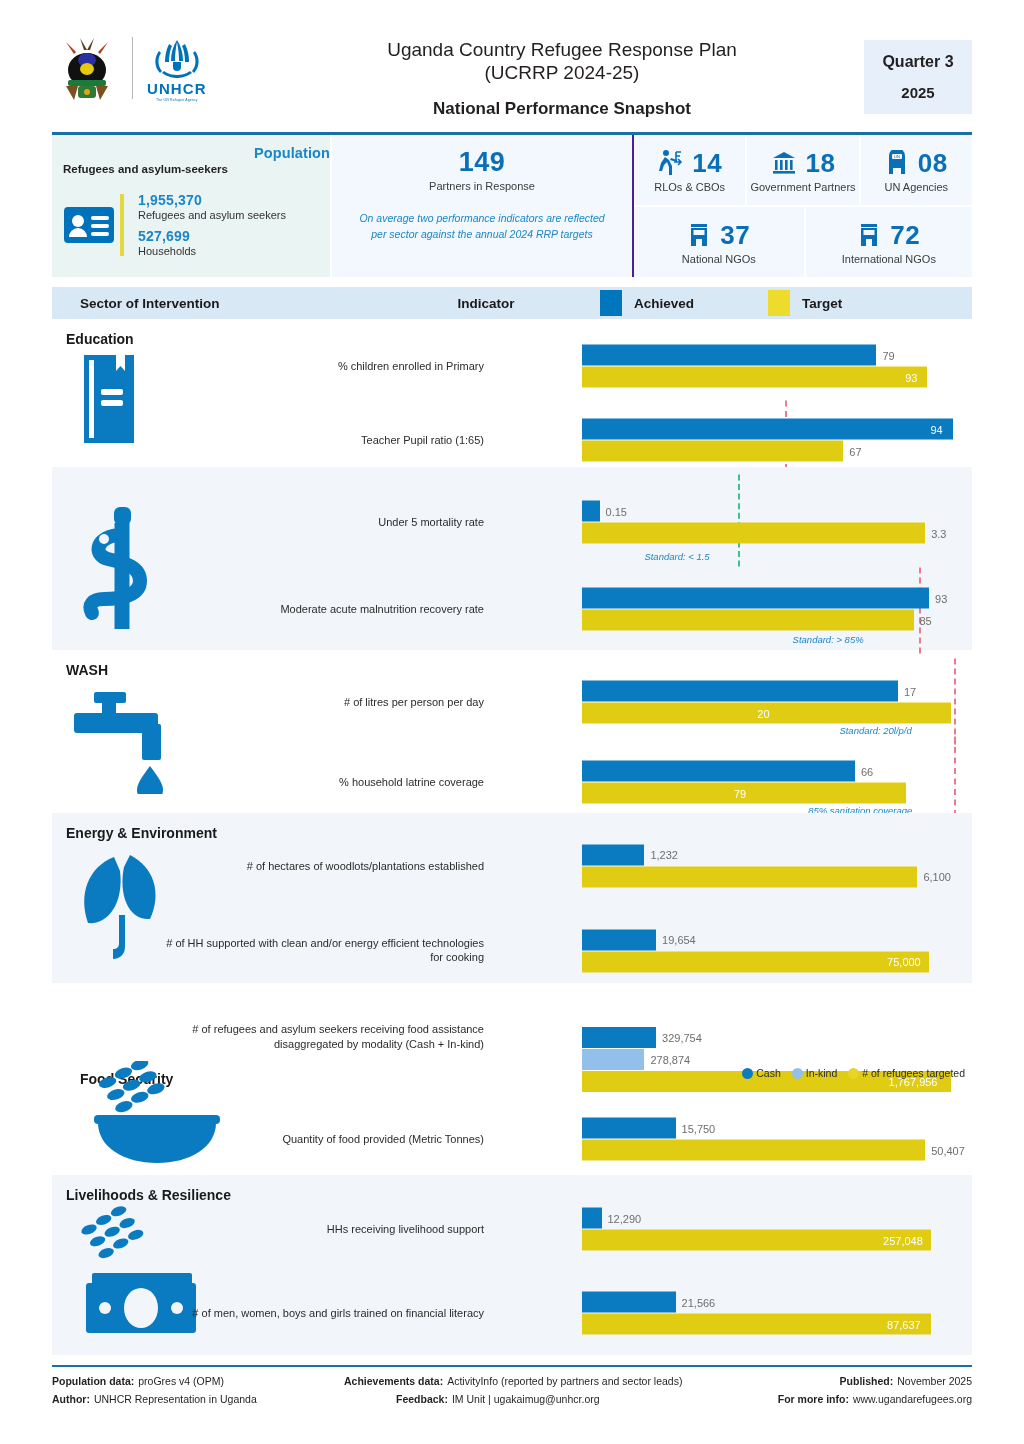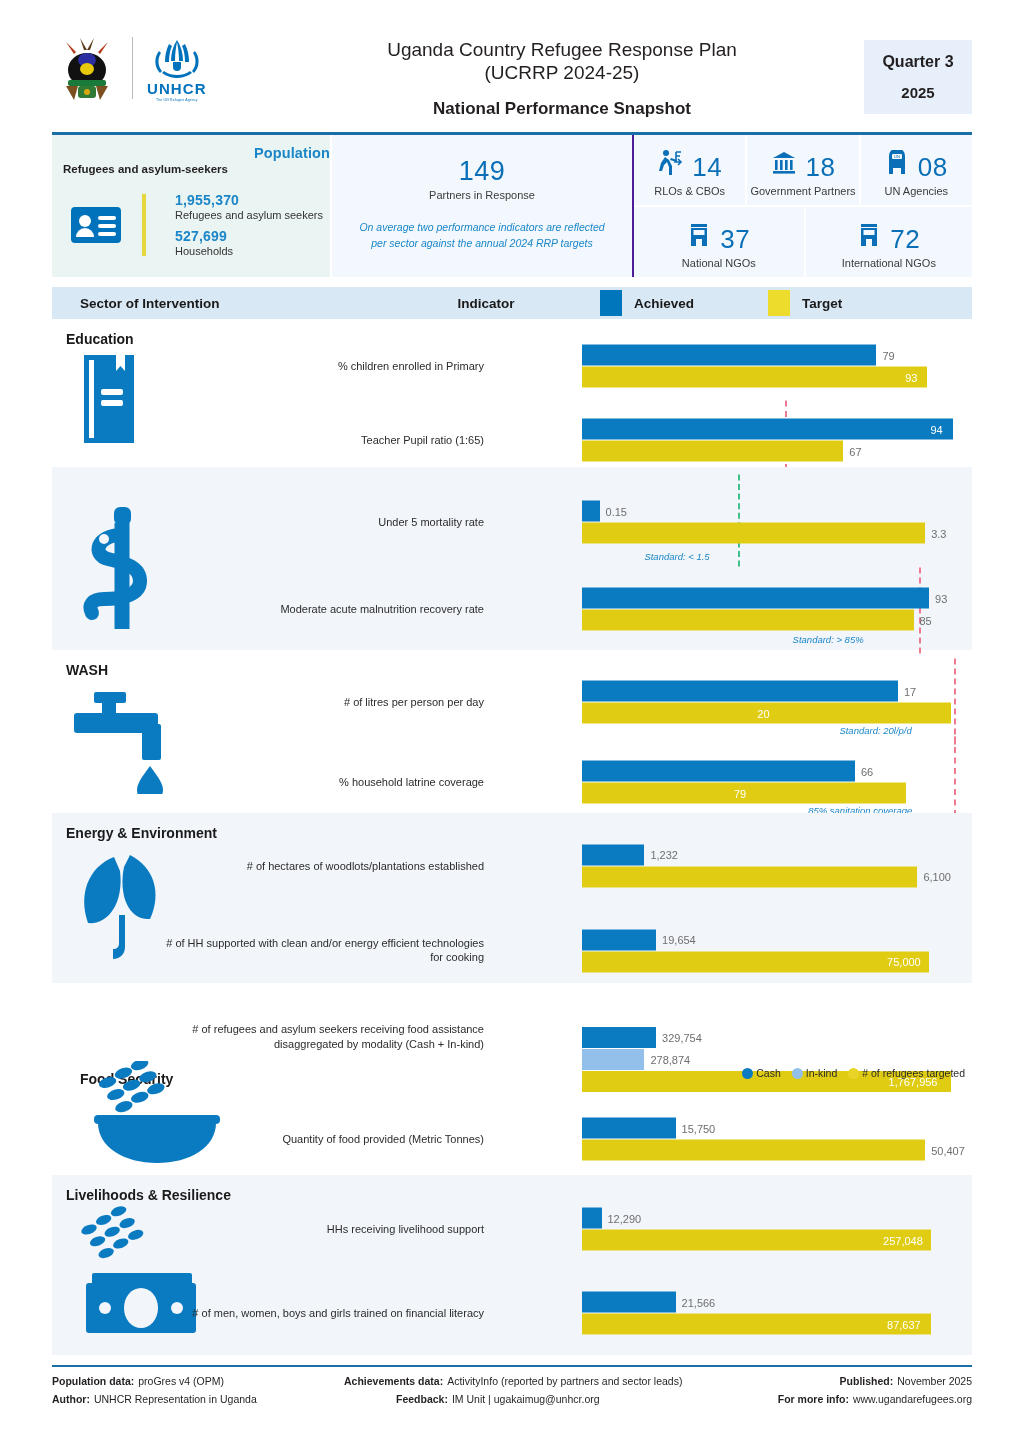--- a/index.html
+++ b/index.html
@@ -34,30 +34,30 @@
 
   .rule-blue { margin: 4px 52px 0 52px; height: 3px; background: #1b6fa8; }
 
   
   .stats { margin: 0 52px; display: flex; height: 142px; }
   .stats-left {
     width: 278px; background: #eaf4f2; padding: 10px 0 0 11px; position: relative;
   }
   .pop-title { font-size: 14.5px; font-weight: bold; color: #1b86c8; letter-spacing: .1px; text-align: right; }
   .pop-sub { font-size: 11.5px; font-weight: bold; color: #231f20; margin-top: 2px; }
-  .pop-row { display: flex; align-items: center; margin-top: 17px; gap: 20px; justify-content: center; }
+  .pop-row { display: flex; align-items: center; margin-top: 17px; gap: 5px; }
   .idcard { width: 52px; height: 42px; flex: 0 0 auto; }
   .ybar { width: 4px; height: 62px; background: #e5d83c; flex: 0 0 auto; }
   .pop-nums { padding-left: 9px; }
   .pnum { font-size: 14px; font-weight: bold; color: #1b86c8; letter-spacing: .2px; }
   .plabel { font-size: 11px; color: #333; margin-top: 1px; }
   .pgap { height: 7px; }
 
   .stats-mid { width: 302px; background: #f2f8fd; border-left: 2px solid #ffffff; padding-top: 12px; text-align: center; }
-  .big { font-size: 27px; font-weight: normal; color: #0b6fb8; letter-spacing: .5px; margin-top: 9px; }
+  .big { font-size: 27px; font-weight: bold; color: #0b6fb8; letter-spacing: .5px; }
   .cap { font-size: 11px; color: #3b3b3b; margin-top: 2px; }
   .note { font-size: 10.5px; font-style: italic; color: #1b86c8; line-height: 1.5; margin-top: 19px; padding: 0 26px; }
 
   .stats-right { flex: 1; background: #f2f8fd; border-left: 2px solid #4c1d95; display: flex; flex-direction: column; }
   .sr-row { flex: 1; display: flex; }
   .sr-row.top { border-bottom: 2px solid #ffffff; }
   .sr-cell { flex: 1; display: flex; flex-direction: column; align-items: center; justify-content: center; }
   .sr-cell + .sr-cell { border-left: 2px solid #ffffff; }
   .sr-inline { display: flex; align-items: center; gap: 9px; }
   .sr-inline .big { font-size: 26px; }

